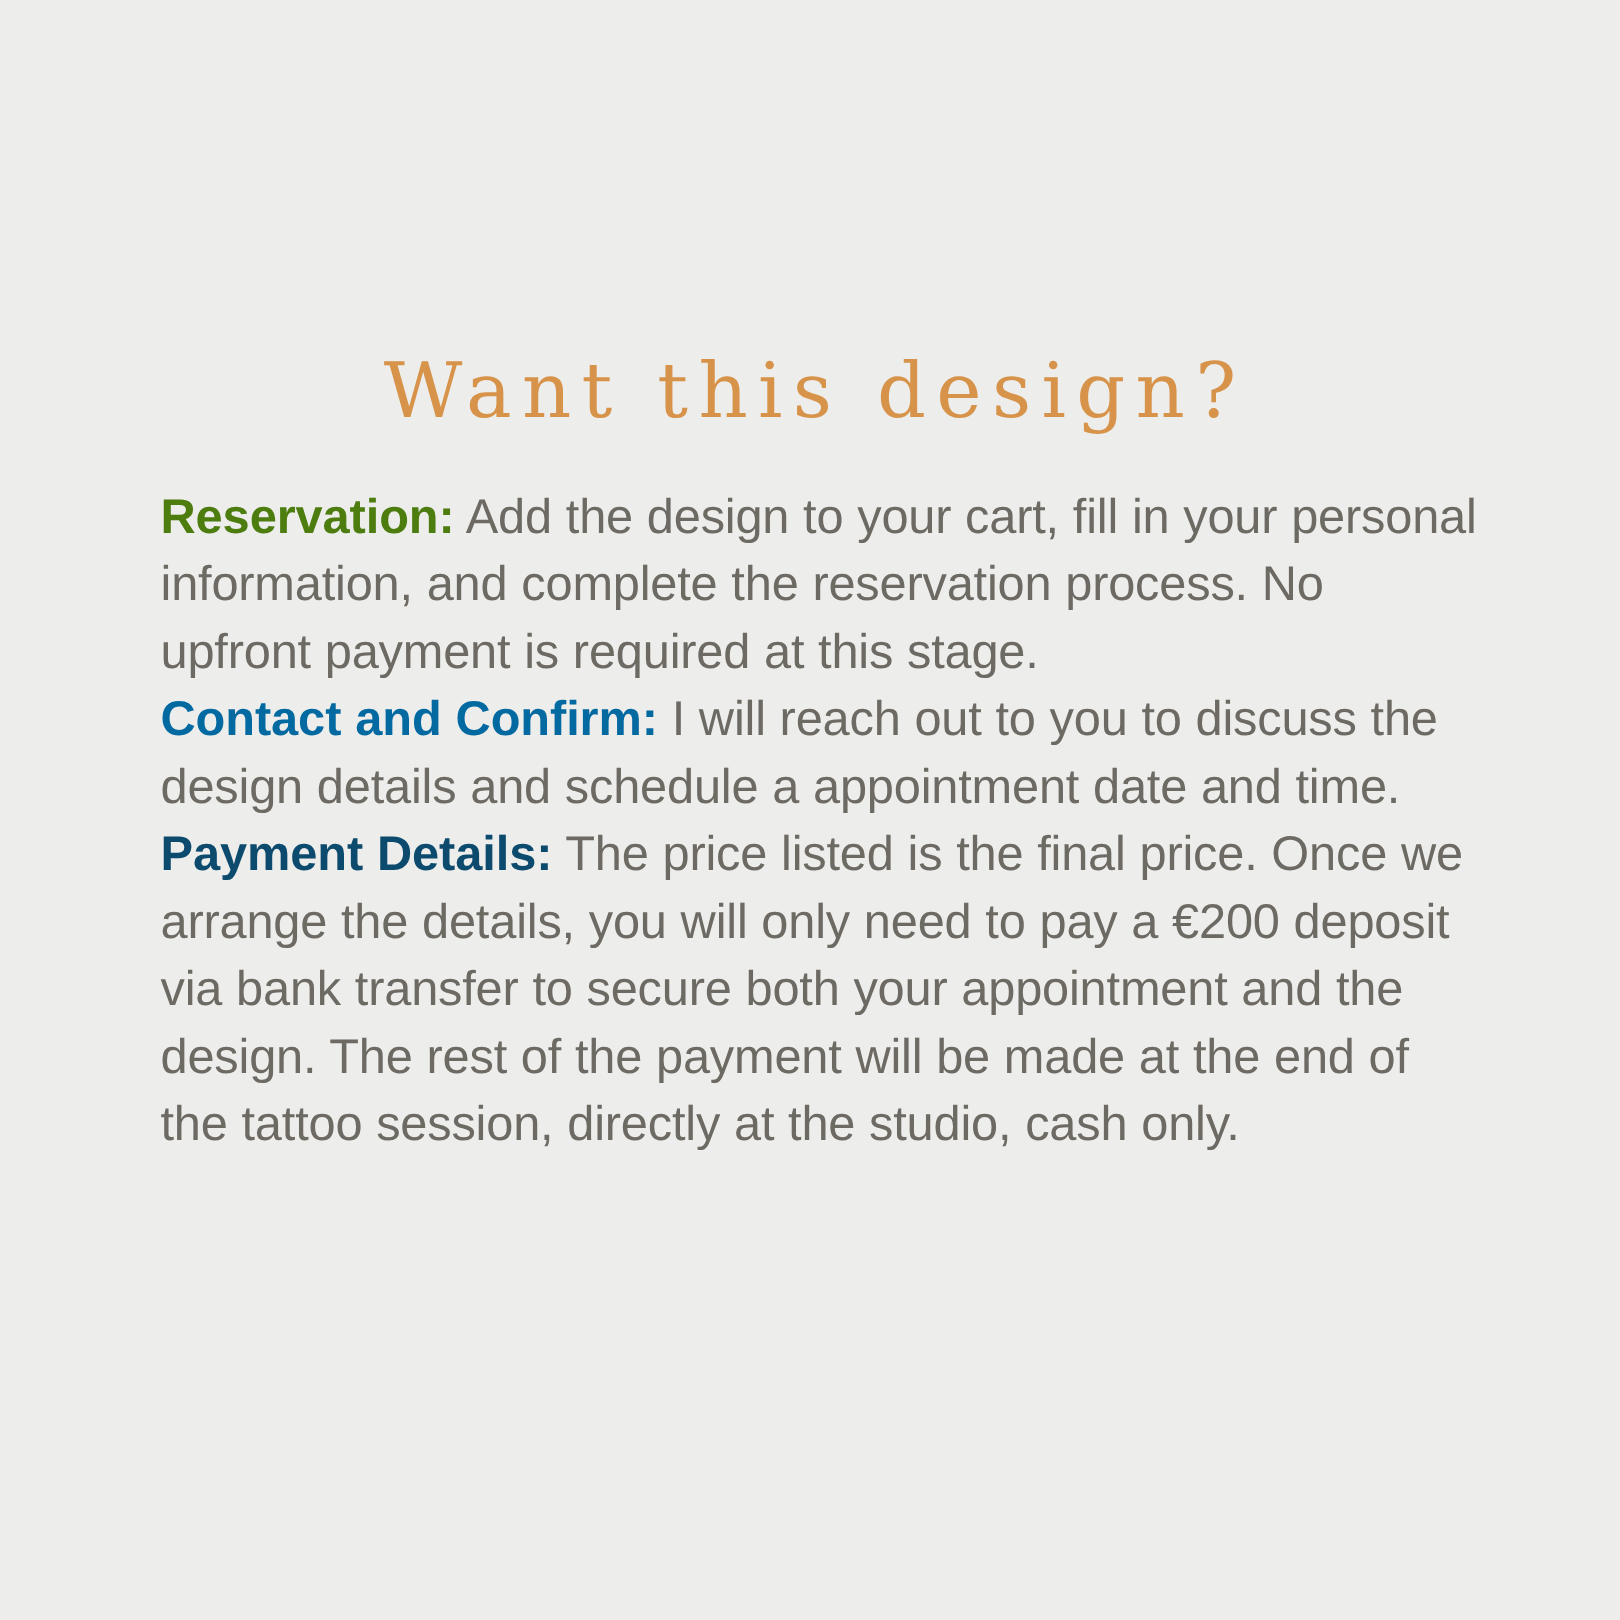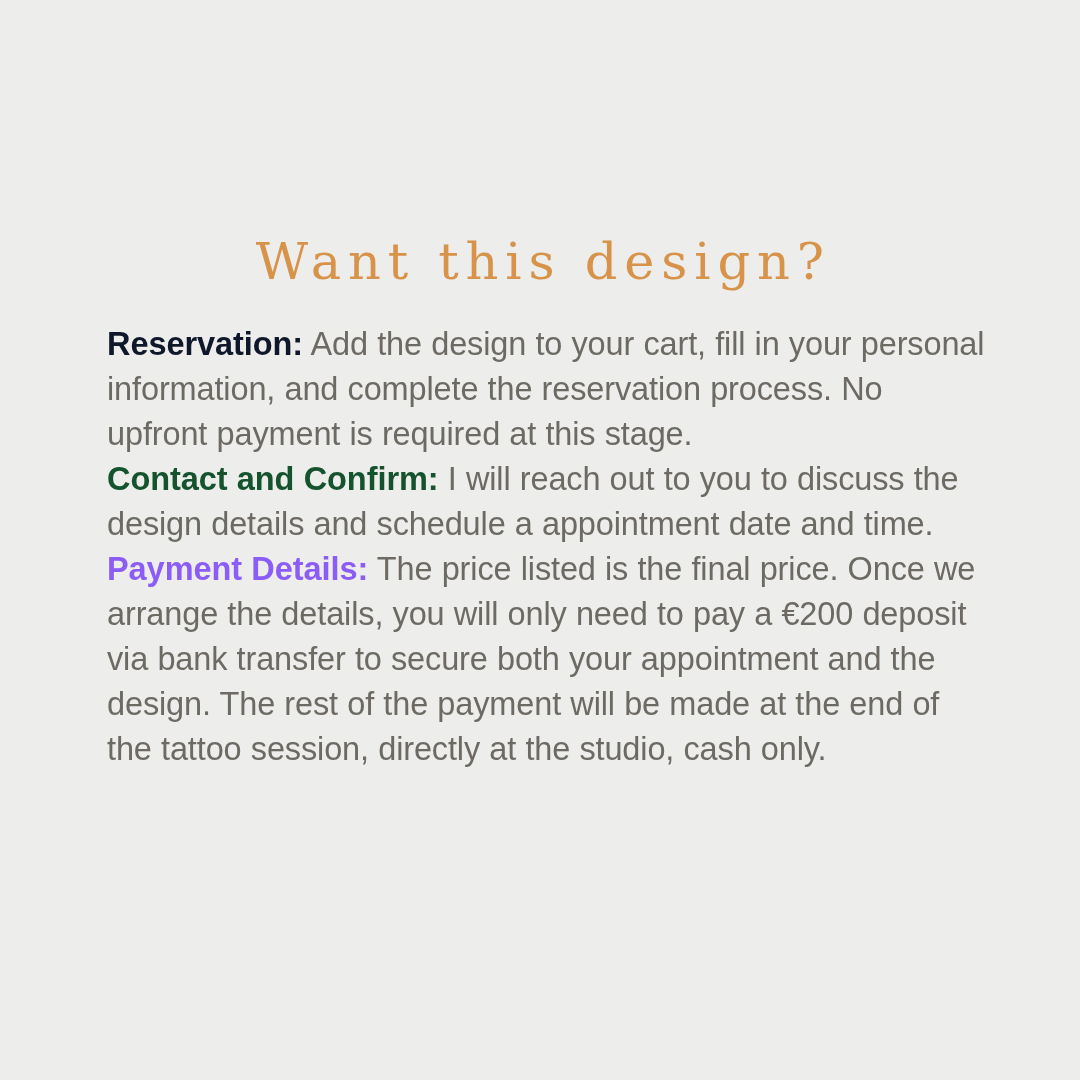--- a/index.html
+++ b/index.html
@@ -69,21 +69,21 @@
 </style>
 </head>
 <body style="background: rgb(237, 237, 235);">
 
 <div class="poster" style="background: rgb(237, 237, 235);">
 
   <h1 class="heading" style="color: rgb(215, 147, 74);">Want this design?</h1>
 
   <div class="body-copy" style="color: rgb(109, 106, 100);">
 
-    <p><span class="lead" style="color: #0f172a;">Reservation:</span><span> Add the design to your cart, fill in your personal information, and complete the reservation process. No upfront payment is required at this stage.</span></p>
+    <p><span class="lead" style="color: #4d7c0f;">Reservation:</span><span> Add the design to your cart, fill in your personal information, and complete the reservation process. No upfront payment is required at this stage.</span></p>
 
-    <p><span class="lead" style="color: #14532d;">Contact and Confirm:</span><span> I will reach out to you to discuss the design details and schedule a appointment date and time.</span></p>
+    <p><span class="lead" style="color: #0369a1;">Contact and Confirm:</span><span> I will reach out to you to discuss the design details and schedule a appointment date and time.</span></p>
 
-    <p><span class="lead" style="color: #8b5cf6;">Payment Details:</span><span> The price listed is the final price. Once we arrange the details, you will only need to pay a €200 deposit via bank transfer to secure both your appointment and the design. The rest of the payment will be made at the end of the tattoo session, directly at the studio, cash only.</span></p>
+    <p><span class="lead" style="color: #0c4a6e;">Payment Details:</span><span> The price listed is the final price. Once we arrange the details, you will only need to pay a €200 deposit via bank transfer to secure both your appointment and the design. The rest of the payment will be made at the end of the tattoo session, directly at the studio, cash only.</span></p>
 
   </div>
 
 </div>
 
 </body></html>

